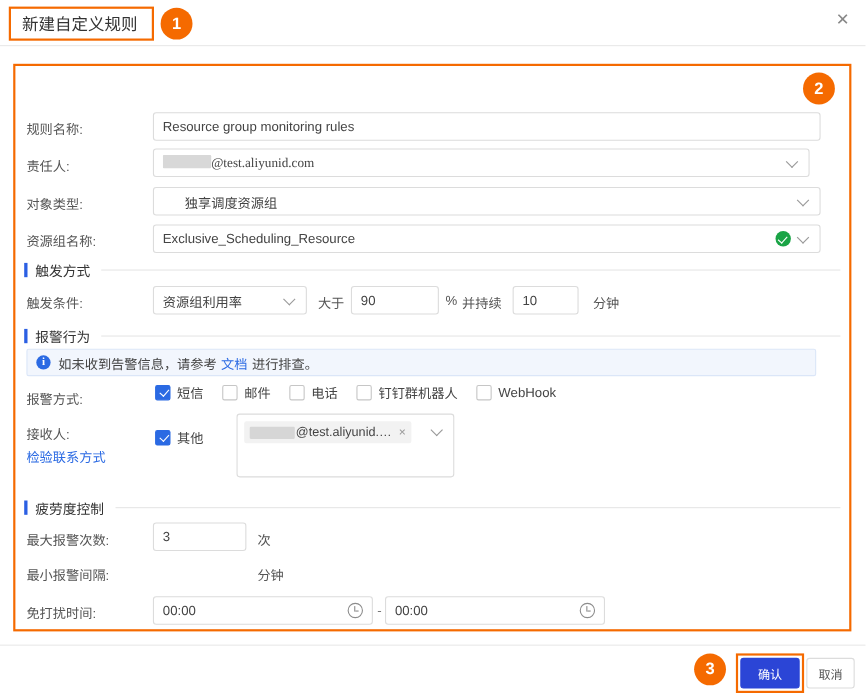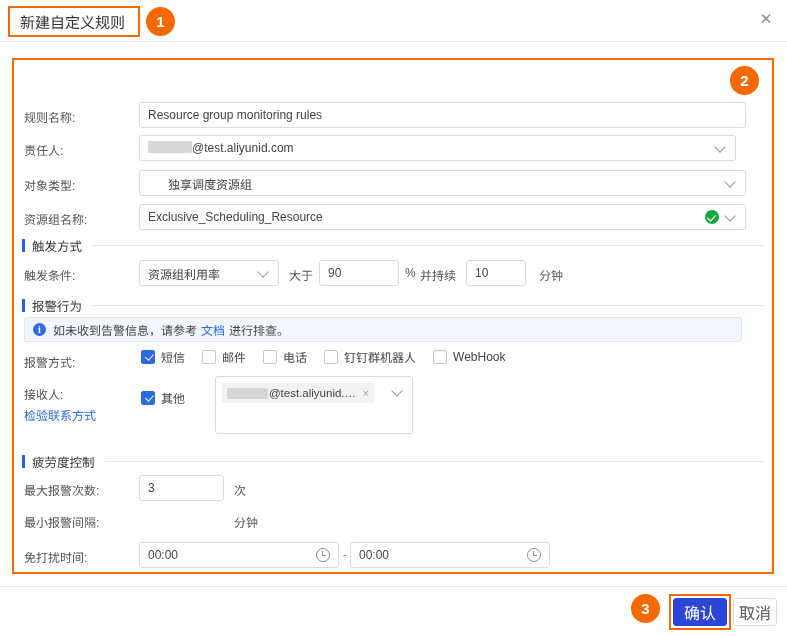--- a/index.html
+++ b/index.html
@@ -337,21 +337,21 @@
   .dlg-footer {
     position: absolute;
     left: 0; bottom: 0;
     width: 787px; height: 50px;
     border-top: 1px solid #e8e8e8;
   }
   .btn {
     position: absolute;
     height: 28px;
     border-radius: 3px;
-    font-size: 16px;
+    font-size: 11px;
     display: flex;
     align-items: center;
     justify-content: center;
     cursor: pointer;
     user-select: none;
   }
   .btn-primary {
     background: #2b45d6;
     border: 1px solid #2b45d6;
     color: #fff;
@@ -389,21 +389,21 @@
   <div class="form-area">
     <div class="form-inner">
 
 
       <div class="lbl" style="left:10px; top:48px;">规则名称:</div>
       <div class="inp" style="left:125px; top:42px; width:607px;">
         <span class="val">Resource group monitoring rules</span>
       </div>
 
       <div class="lbl" style="left:10px; top:81px;">责任人:</div>
-      <div class="inp" style="left:125px; top:75px; width:597px;">
+      <div class="inp" style="left:125px; top:75px; width:597px;font-family:Liberation Serif, serif;">
         <span class="val"><span class="redact-inline"></span><span>@test.aliyunid.com</span></span>
         <span class="chev"></span>
       </div>
 
       <div class="lbl" style="left:10px; top:116px;">对象类型:</div>
       <div class="inp" style="left:125px; top:110px; width:607px;padding-left:28px;">
         <span class="val">独享调度资源组</span>
         <span class="chev"></span>
       </div>
 

